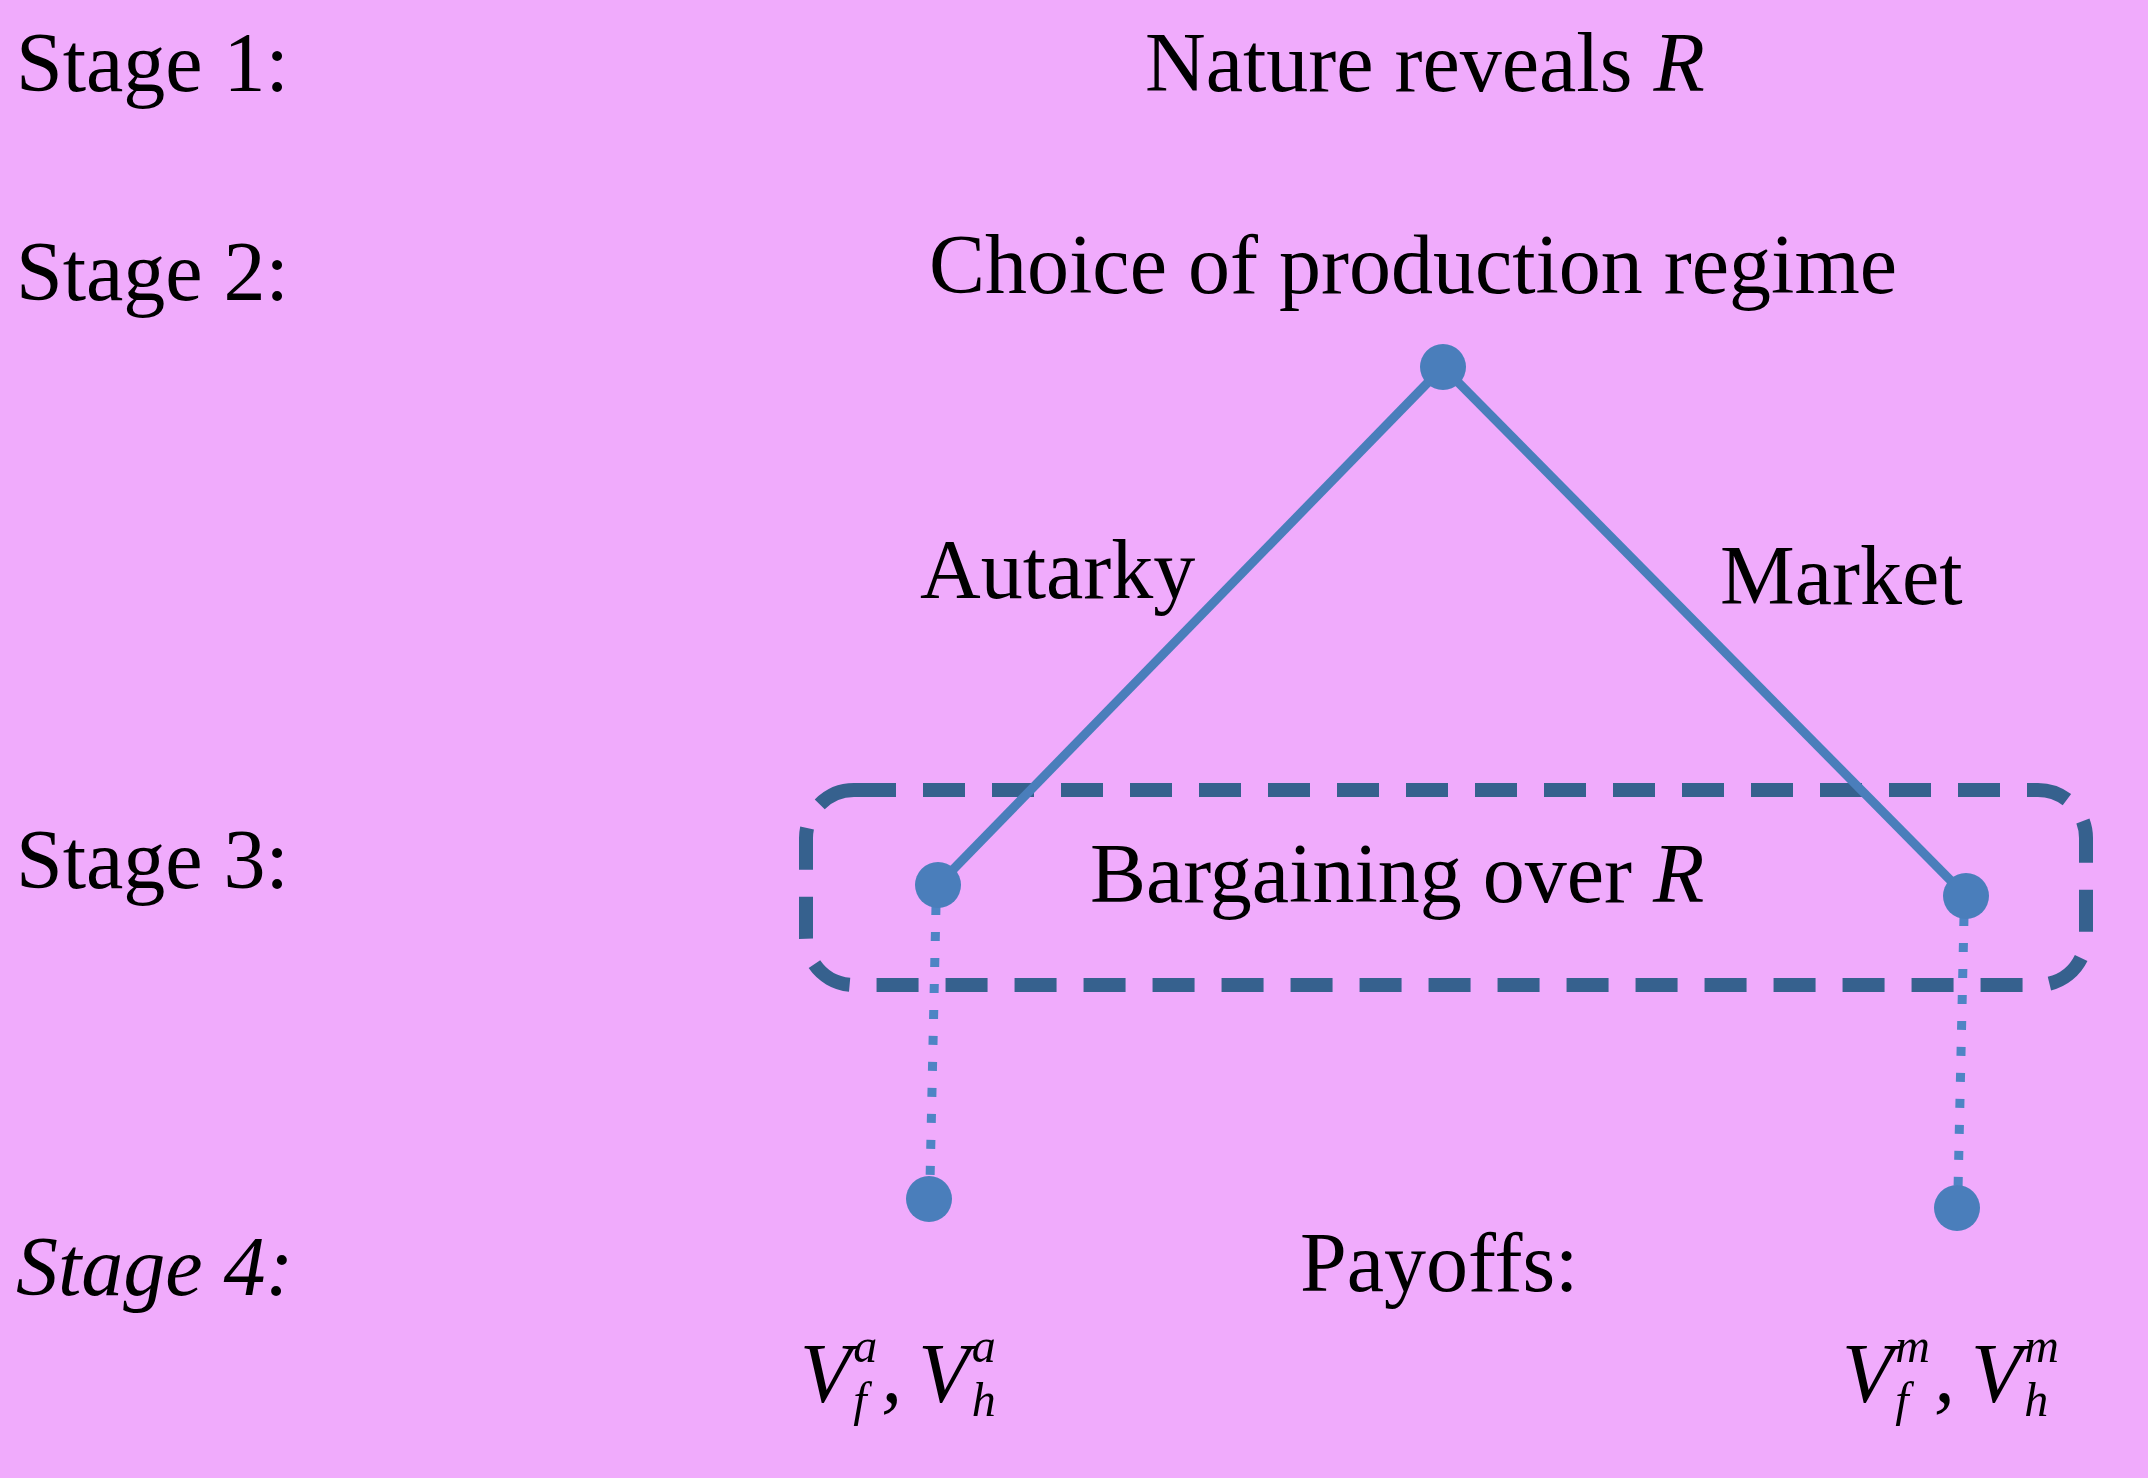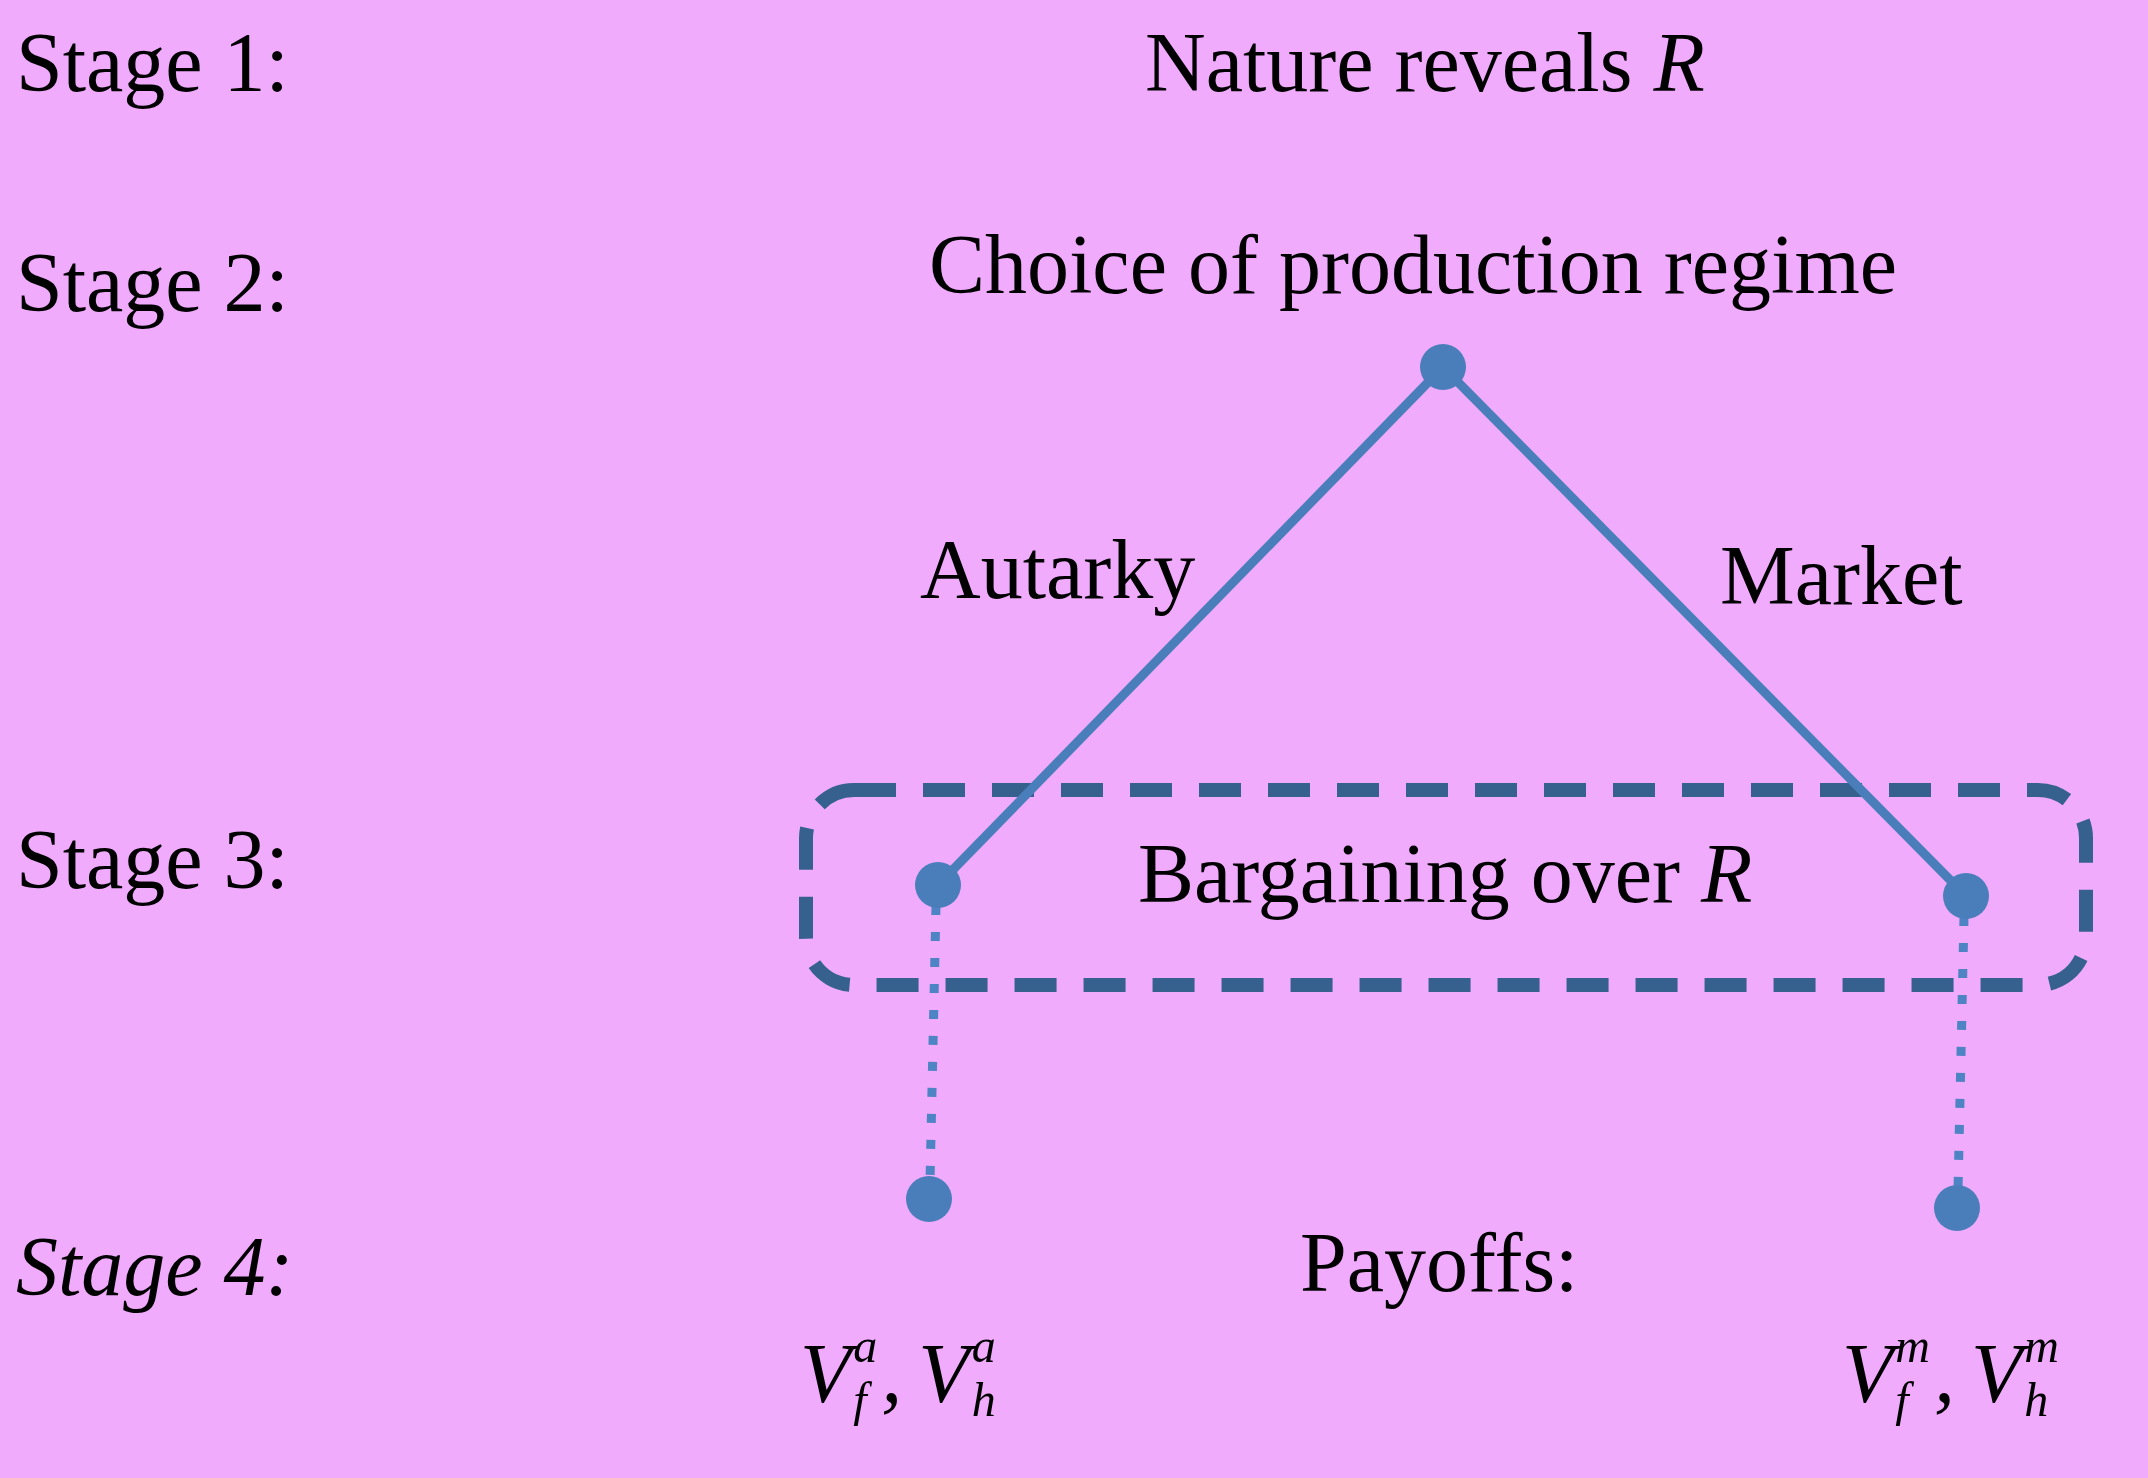--- a/index.html
+++ b/index.html
@@ -55,32 +55,32 @@
     <line x1="1964" y1="917" x2="1958" y2="1190" stroke-width="9" stroke-dasharray="9 17" stroke="#4E84C4"></line>
 
     <circle cx="1443" cy="367" r="23" fill="#4A7EBB"></circle>
     <circle cx="938" cy="885" r="23" fill="#4A7EBB"></circle>
     <circle cx="1966" cy="896" r="23" fill="#4A7EBB"></circle>
     <circle cx="929" cy="1199" r="23" fill="#4A7EBB"></circle>
     <circle cx="1957" cy="1208" r="23" fill="#4A7EBB"></circle>
   </svg>
 
   <div class="txt" style="left:16px; top:19px;">Stage 1:</div>
-  <div class="txt" style="left:16px; top:239px;">Stage 2:</div>
+  <div class="txt" style="left:16px; top:228px;">Stage 2:</div>
   <div class="txt" style="left:16px; top:816px;">Stage 3:</div>
   <div class="txt" style="left:16px; top:1223px;font-style:italic;">Stage 4:</div>
 
   <div class="txt" style="left:1145px; top:19px;"><span>Nature reveals </span><span class="it">R</span></div>
 
   <div class="txt" style="left:929px; top:221px;">Choice of production regime</div>
 
   <div class="txt" style="left:920px; top:526px;text-align:right;">Autarky</div>
   <div class="txt" style="left:1720px; top:532px;">Market</div>
 
-  <div class="txt" style="left:1090px; top:830px;margin-left:48px;"><span>Bargaining over </span><span class="it">R</span></div>
+  <div class="txt" style="left:1090px; top:830px;"><span>Bargaining over </span><span class="it">R</span></div>
 
   <div class="txt" style="left:1300px; top:1219px;">Payoffs:</div>
 
   <div class="txt math" style="left:800px; top:1322px;"><span>V</span><span class="supsub"><span class="sup">a</span><span class="sub">f</span></span><span class="comma">,</span><span>V</span><span class="supsub"><span class="sup">a</span><span class="sub">h</span></span></div>
 
   <div class="txt math" style="left:1842px; top:1322px;"><span>V</span><span class="supsub"><span class="sup">m</span><span class="sub">f</span></span><span class="comma">,</span><span>V</span><span class="supsub"><span class="sup">m</span><span class="sub">h</span></span></div>
 
 </div>
 
 </body></html>

